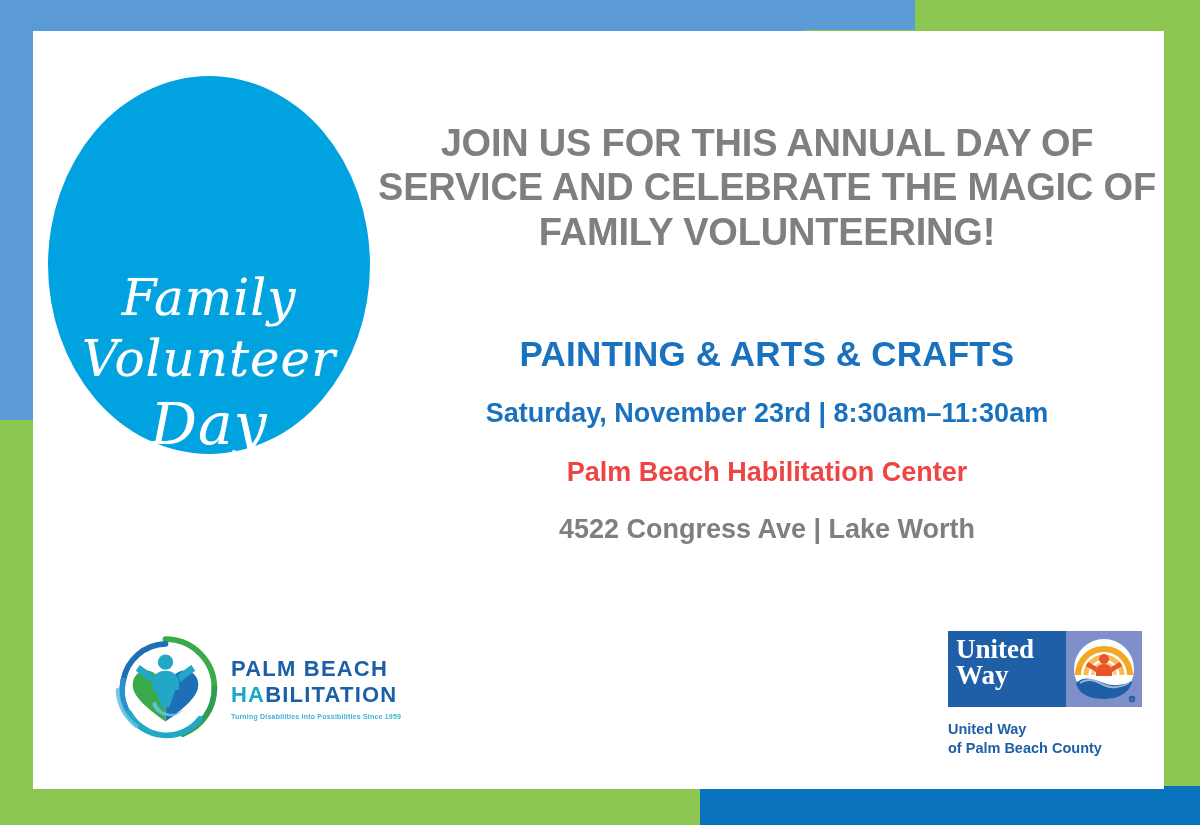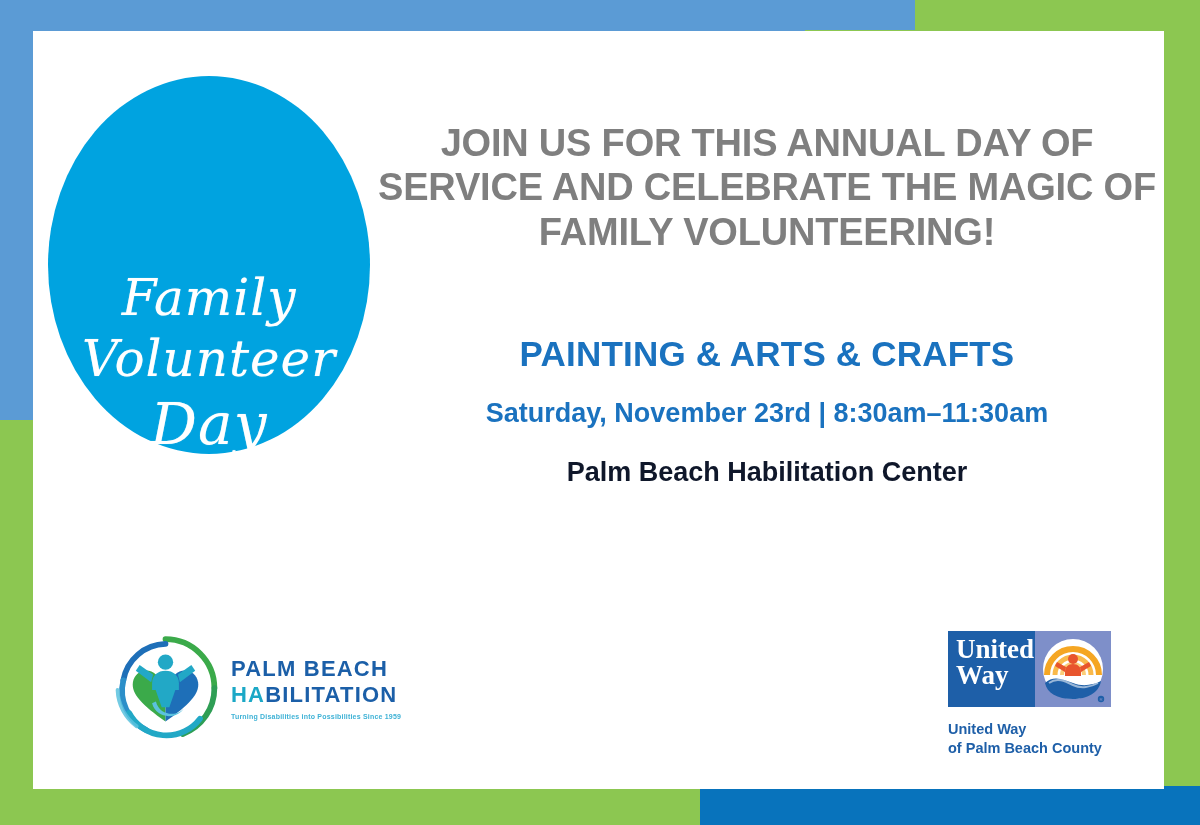--- a/index.html
+++ b/index.html
@@ -163,21 +163,21 @@
     margin: 80px 0 0 0;
     text-transform: uppercase;
   }
   .datetime {
     color: #1A72BF;
     font-size: 27px;
     font-weight: 700;
     margin: 24px 0 0 0;
   }
   .venue {
-    color: #0f172a;
+    color: #ef4444;
     font-size: 27px;
     font-weight: 700;
     margin: 28px 0 0 0;
   }
   .address {
     color: #7F7F7F;
     font-size: 27px;
     font-weight: 700;
     margin: 26px 0 0 0;
   }
@@ -219,21 +219,21 @@
   
   .uw {
     position: absolute;
     left: 915px;
     top: 600px;
     width: 200px;
     height: 135px;
   }
   .uw-box {
     display: flex;
-    width: 163px;
+    width: 194px;
     height: 76px;
   }
   .uw-name {
     background: #1E5FA8;
     flex: 1 1 auto;
     color: #ffffff;
     font-size: 27px;
     font-weight: 700;
     line-height: 0.98;
     padding: 5px 0 0 8px;
@@ -284,20 +284,21 @@
       <div class="badge-line badge-l1">Family</div>
       <div class="badge-line badge-l2">Volunteer</div>
       <div class="badge-line badge-l3">Day</div>
     </div>
 
     <div class="content">
       <p class="headline">JOIN US FOR THIS ANNUAL DAY OF SERVICE AND CELEBRATE THE MAGIC OF FAMILY VOLUNTEERING!</p>
       <p class="activity">PAINTING &amp; ARTS &amp; CRAFTS</p>
       <p class="datetime">Saturday, November 23rd | 8:30am–11:30am</p>
       <p class="venue">Palm Beach Habilitation Center</p>
+      <p class="address">4522 Congress Ave | Lake Worth</p>
     </div>
 
     <div class="pbhc">
       <span class="pbhc-mark">
         <svg viewBox="0 0 120 120" width="115" height="118" aria-hidden="true">
 
           <path d="M60 9 A51 51 0 0 1 111 60" fill="none" stroke="#3BAA4A" stroke-width="6" stroke-linecap="round"></path>
           <path d="M111 60 A51 51 0 0 1 78 108" fill="none" stroke="#2F9E55" stroke-width="6" stroke-linecap="round"></path>
           <path d="M60 14 A46 46 0 0 0 16 52" fill="none" stroke="#1E6FB8" stroke-width="6" stroke-linecap="round"></path>
           <path d="M16 52 A46 46 0 0 0 40 104" fill="none" stroke="#2C8FC9" stroke-width="6" stroke-linecap="round"></path>

